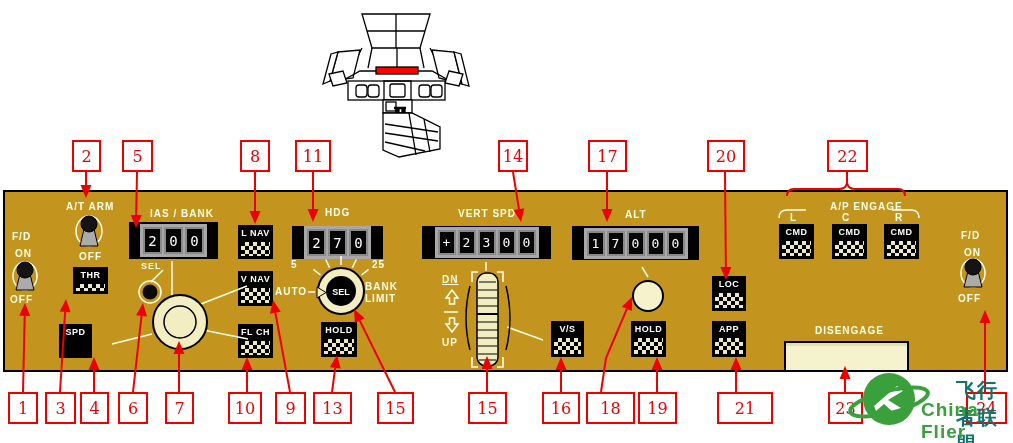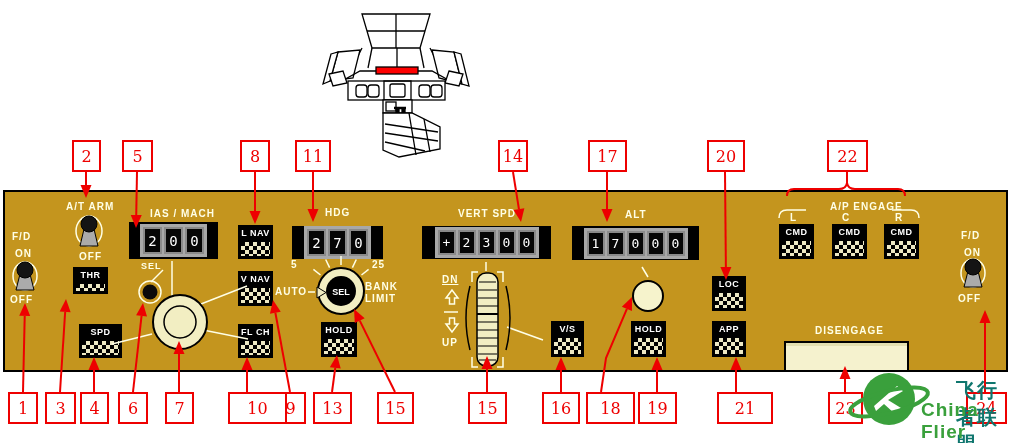--- a/index.html
+++ b/index.html
@@ -51,26 +51,26 @@
   <span class="plabel" style="left:15px;top:248px;">ON</span>
   <span class="plabel" style="left:10px;top:294px;">OFF</span>
 
   <span class="plabel" style="left:66px;top:201px;">A/T ARM</span>
   <span class="plabel" style="left:79px;top:251px;">OFF</span>
 
   <div class="btn" style="left:73px;top:267px;width:35px;height:27px;">
     <div class="btn-label">THR</div>
       <div class="check"></div>
   </div>
-  <div class="btn" style="left:79px;top:324px;width:43px;height:34px;">
+  <div class="btn" style="left:59px;top:324px;width:33px;height:34px;align-items:center;">
     <div class="btn-label">SPD</div>
       <div class="check"></div>
   </div>
 
-  <span class="plabel" style="left:150px;top:208px;">IAS / MACH</span>
+  <span class="plabel" style="left:150px;top:208px;">IAS / BANK</span>
   <div class="lcd" style="left:129px;top:222px;width:89px;height:37px;">
     <div class="bezel">
         <span class="cell">2</span>
         <span class="cell">0</span>
         <span class="cell">0</span>
       </div>
   </div>
   <span class="plabel sm" style="left:141px;top:261px;">SEL</span>
 
   <div class="btn" style="left:238px;top:225px;width:35px;height:34px;">
@@ -350,21 +350,21 @@
   <div id="callout-layer">
       <div class="callout" style="left: 8px; top: 392px; width: 30px;">1</div>
       <div class="callout" style="left: 72px; top: 140px; width: 29px;">2</div>
       <div class="callout" style="left: 45px; top: 392px; width: 31px;">3</div>
       <div class="callout" style="left: 80px; top: 392px; width: 29px;">4</div>
       <div class="callout" style="left: 122px; top: 140px; width: 31px;">5</div>
       <div class="callout" style="left: 118px; top: 392px; width: 30px;">6</div>
       <div class="callout" style="left: 165px; top: 392px; width: 29px;">7</div>
       <div class="callout" style="left: 240px; top: 140px; width: 30px;">8</div>
       <div class="callout" style="left: 275px; top: 392px; width: 31px;">9</div>
-      <div class="callout" style="left: 228px; top: 392px; width: 59px;">10</div>
+      <div class="callout" style="left: 228px; top: 392px; width: 34px;">10</div>
       <div class="callout" style="left: 295px; top: 140px; width: 36px;">11</div>
       <div class="callout" style="left: 377px; top: 392px; width: 37px;">15</div>
       <div class="callout" style="left: 313px; top: 392px; width: 39px;">13</div>
       <div class="callout" style="left: 498px; top: 140px; width: 30px;">14</div>
       <div class="callout" style="left: 468px; top: 392px; width: 39px;">15</div>
       <div class="callout" style="left: 542px; top: 392px; width: 38px;">16</div>
       <div class="callout" style="left: 588px; top: 140px; width: 39px;">17</div>
       <div class="callout" style="left: 586px; top: 392px; width: 49px;">18</div>
       <div class="callout" style="left: 638px; top: 392px; width: 39px;">19</div>
       <div class="callout" style="left: 707px; top: 140px; width: 38px;">20</div>

